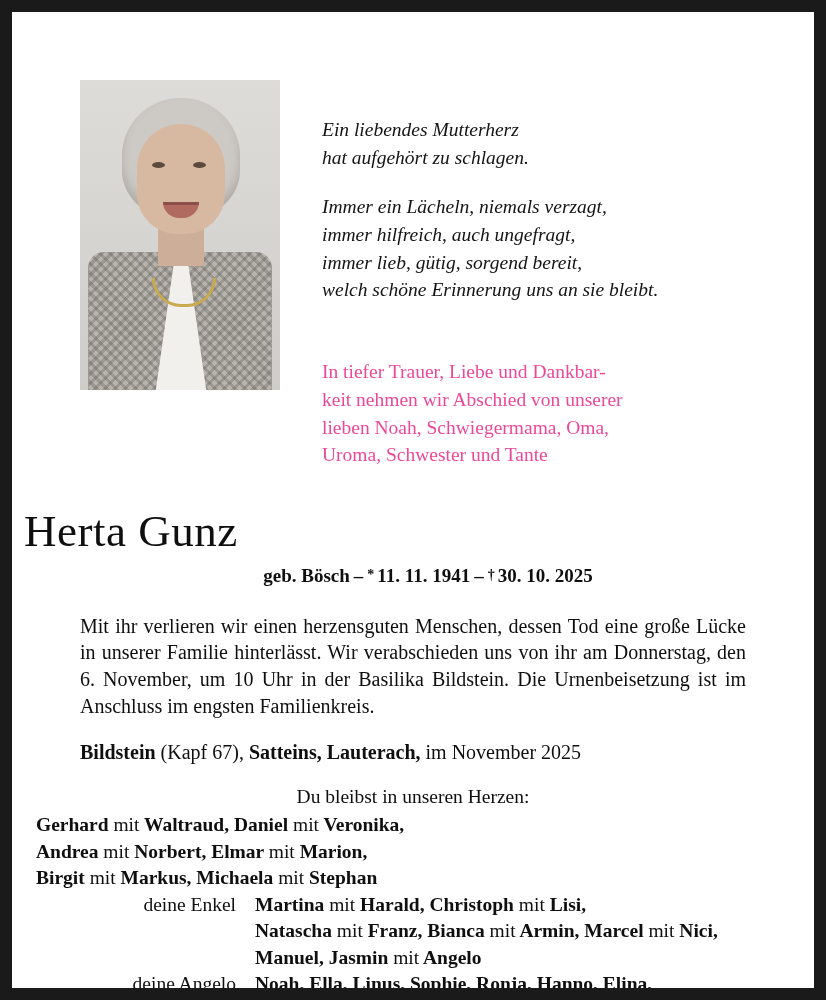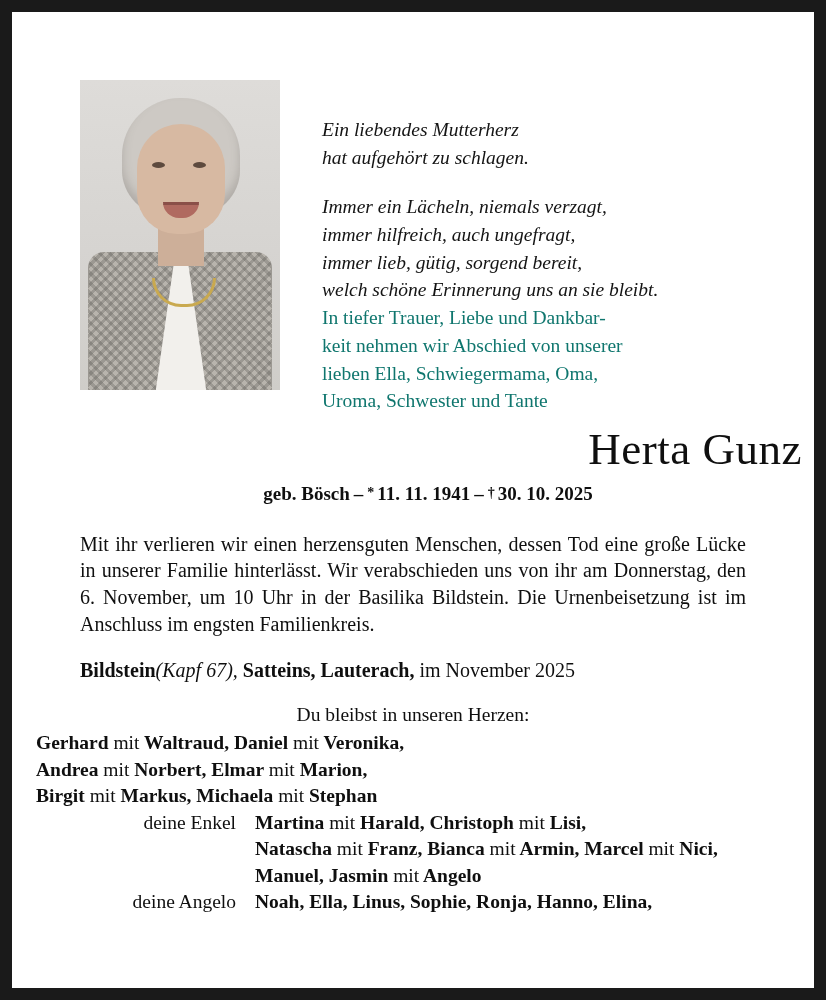--- a/index.html
+++ b/index.html
@@ -124,33 +124,34 @@
   .verse p {
     margin: 0;
     font-style: italic;
     font-size: 19.5px;
     line-height: 1.42;
     color: #141414;
     font-family: "Liberation Serif", serif;
   }
   .verse p.block2 { margin-top: 22px; }
   .mourn {
+    margin-top: 54px;
     font-size: 19.5px;
     line-height: 1.42;
-    color: #0f766e;
+    color: #ec4899;
     text-align: left;
   }
   .mourn div { white-space: nowrap; }
 
   .name {
-    text-align: right;
+    text-align: left;
     font-size: 45px;
     letter-spacing: 0.5px;
     color: #0f0f0f;
-    margin-top: 8px;
+    margin-top: 36px;
     font-family: "Liberation Serif", serif;
   }
   .dates {
     text-align: center;
     font-weight: bold;
     font-size: 19px;
     margin-top: 8px;
     color: #0f0f0f;
     margin-left: 30px;
   }
@@ -226,36 +227,36 @@
         <p class="block1" style="white-space: pre-line;">Ein liebendes Mutterherz
 hat aufgehört zu schlagen.</p>
         <p class="block2" style="white-space: pre-line;">Immer ein Lächeln, niemals verzagt,
 immer hilfreich, auch ungefragt,
 immer lieb, gütig, sorgend bereit,
 welch schöne Erinnerung uns an sie bleibt.</p>
 
         <div class="mourn">
           <div>In tiefer Trauer, Liebe und Dankbar-</div>
           <div>keit nehmen wir Abschied von unserer</div>
-          <div>lieben Ella, Schwiegermama, Oma,</div>
+          <div>lieben Noah, Schwiegermama, Oma,</div>
           <div>Uroma, Schwester und Tante</div>
         </div>
       </div>
     </div>
 
     <div class="name">Herta Gunz</div>
 
     <div class="dates">
       <span>geb. Bösch</span><span style="margin:0 4px;">–</span><sup>*</sup><span style="margin-left:3px;">11. 11. 1941</span><span style="margin:0 4px;">–</span><sup>†</sup><span style="margin-left:3px;">30. 10. 2025</span>
     </div>
 
     <div class="body-text">Mit ihr verlieren wir einen herzensguten Menschen, dessen Tod eine große Lücke in unserer Familie hinterlässt. Wir verabschieden uns von ihr am Donnerstag, den 6. November, um 10 Uhr in der Basilika Bildstein. Die Urnenbeisetzung ist im Anschluss im engsten Familienkreis.</div>
 
     <div class="places">
-      <b>Bildstein</b><span style="font-style:italic;">(Kapf 67),</span><b style="margin-left:5px;">Satteins, Lauterach,</b><span style="margin-left:5px;">im November 2025</span>
+      <b>Bildstein</b><span style="margin-left:5px;">(Kapf 67),</span><b style="margin-left:5px;">Satteins, Lauterach,</b><span style="margin-left:5px;">im November 2025</span>
     </div>
 
     <div class="hearts">Du bleibst in unseren Herzen:</div>
 
     <div class="family">
 
       <div class="fam-row">
         <div class="fam-val">
           <div><b>Gerhard <span style="font-weight: normal;">mit</span> Waltraud, Daniel <span style="font-weight: normal;">mit</span> Veronika,</b></div>
           <div><b>Andrea <span style="font-weight: normal;">mit</span> Norbert, Elmar <span style="font-weight: normal;">mit</span> Marion,</b></div>

